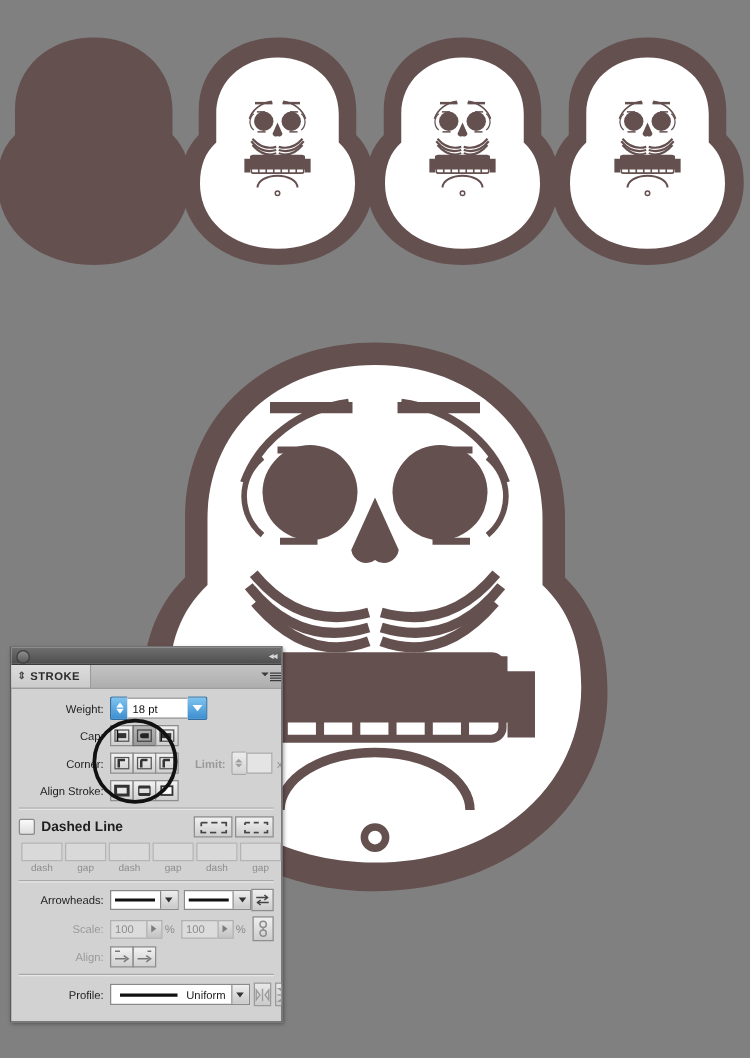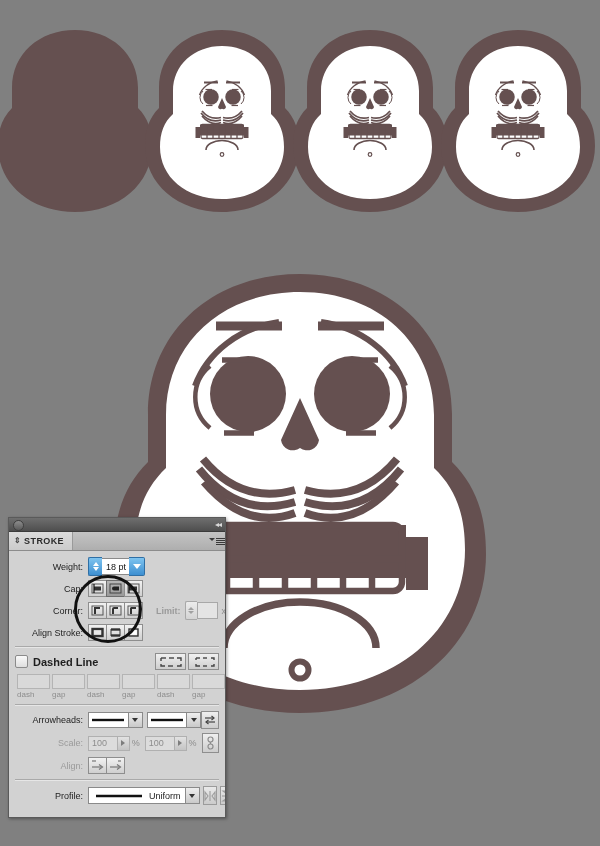--- a/index.html
+++ b/index.html
@@ -84,21 +84,21 @@
   .spin{
     width:13px;height:17px;
     background:linear-gradient(#7fc4ef,#3d8fd1);
     border:1px solid #2f6fa5;border-right:none;
     border-radius:2px 0 0 2px;
     display:flex;flex-direction:column;align-items:center;justify-content:center;gap:1px;
   }
   .spin .up{width:0;height:0;border-left:3px solid transparent;border-right:3px solid transparent;border-bottom:4px solid #fff;}
   .spin .dn{width:0;height:0;border-left:3px solid transparent;border-right:3px solid transparent;border-top:4px solid #fff;}
   .wfield{
-    width:27px;height:17px;background:#fff;
+    width:48px;height:17px;background:#fff;
     border:1px solid #8a8a8a;border-left:none;border-right:none;
     display:flex;align-items:center;padding-left:4px;font-size:9px;color:#111;
     box-sizing:border-box;
   }
   .wdrop{
     width:15px;height:17px;
     background:linear-gradient(#7fc4ef,#3d8fd1);
     border:1px solid #2f6fa5;border-left:none;border-radius:0 2px 2px 0;
     display:flex;align-items:center;justify-content:center;
   }
@@ -137,21 +137,21 @@
     border:1px solid #8b8b8b;border-radius:2px;margin-right:5px;
   }
   .dash-label{font-size:11px;font-weight:bold;color:#1e1e1e;}
   .dash-right{margin-left:auto;display:flex;}
   .dbtn{
     width:29px;height:15px;background:linear-gradient(#f0f0f0,#cecece);
     border:1px solid #8e8e8e;margin-left:2px;
     display:flex;align-items:center;justify-content:center;
   }
   .dashfields{display:flex;margin:2px 0 0 2px;}
-  .dfcol{width:33px;margin-right:2px;}
+  .dfcol{width:33px;margin-right:2px;text-align:center;}
   .dfbox{width:33px;height:15px;background:#d9d9d9;border:1px solid #b4b4b4;box-sizing:border-box;}
   .dfcap{font-size:8px;color:#8d8d8d;margin-top:1px;}
 
   
   .combo{
     height:16px;background:#fff;border:1px solid #8a8a8a;
     display:flex;align-items:center;box-sizing:border-box;
   }
   .combo .line{flex:1;display:flex;align-items:center;justify-content:center;}
   .combo .cbtn{

